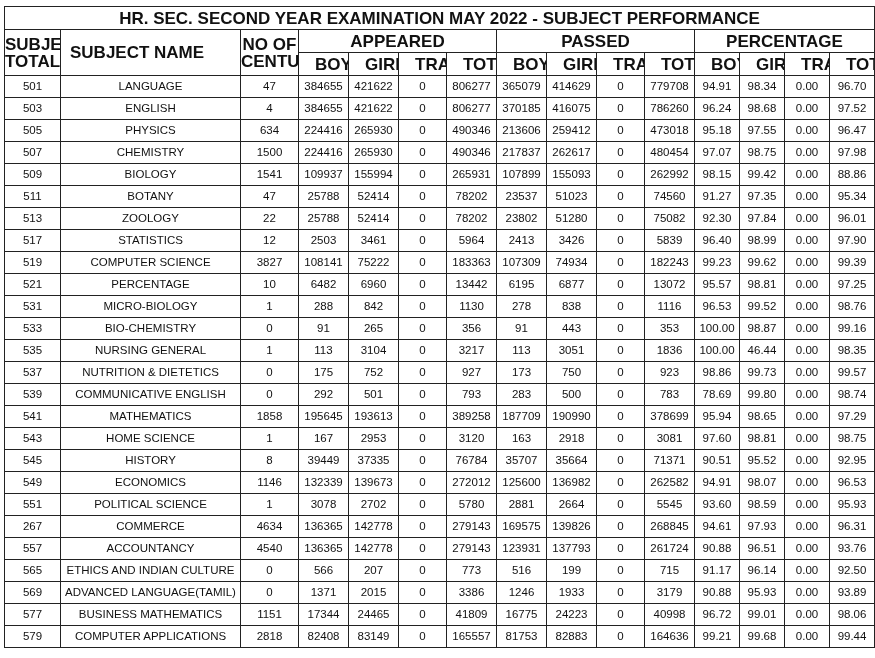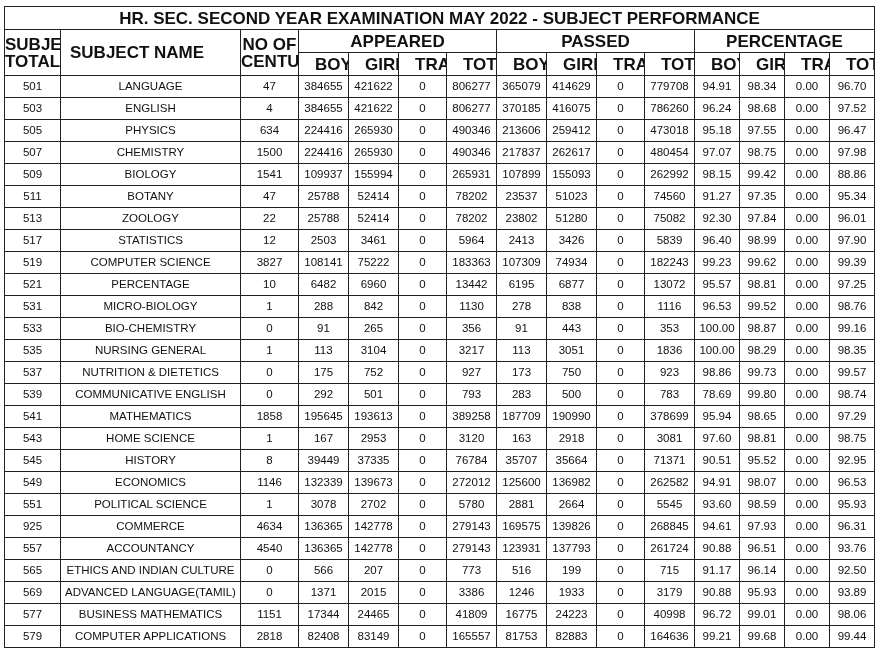--- a/index.html
+++ b/index.html
@@ -291,21 +291,21 @@
         <td>1</td>
         <td>113</td>
         <td>3104</td>
         <td>0</td>
         <td>3217</td>
         <td>113</td>
         <td>3051</td>
         <td>0</td>
         <td>1836</td>
         <td>100.00</td>
-        <td>98.29</td>
+        <td>46.44</td>
         <td>0.00</td>
         <td>98.35</td>
       </tr>
       <tr class="data-row">
         <td>537</td>
         <td class="name">NUTRITION &amp; DIETETICS</td>
         <td>0</td>
         <td>175</td>
         <td>752</td>
         <td>0</td>
@@ -415,21 +415,21 @@
         <td>2881</td>
         <td>2664</td>
         <td>0</td>
         <td>5545</td>
         <td>93.60</td>
         <td>98.59</td>
         <td>0.00</td>
         <td>95.93</td>
       </tr>
       <tr class="data-row">
-        <td>925</td>
+        <td>267</td>
         <td class="name">COMMERCE</td>
         <td>4634</td>
         <td>136365</td>
         <td>142778</td>
         <td>0</td>
         <td>279143</td>
         <td>169575</td>
         <td>139826</td>
         <td>0</td>
         <td>268845</td>

